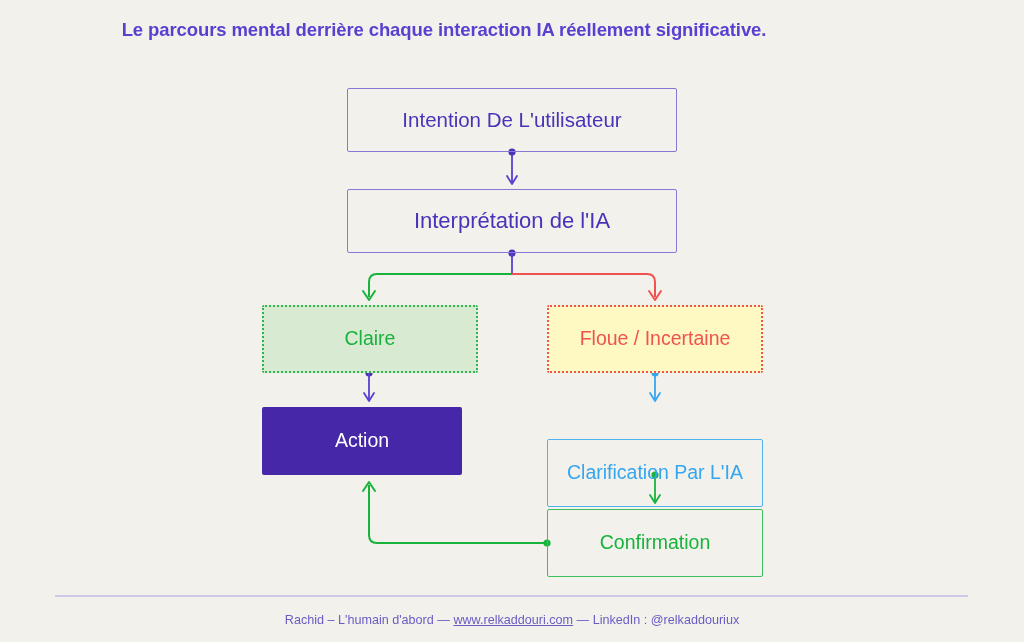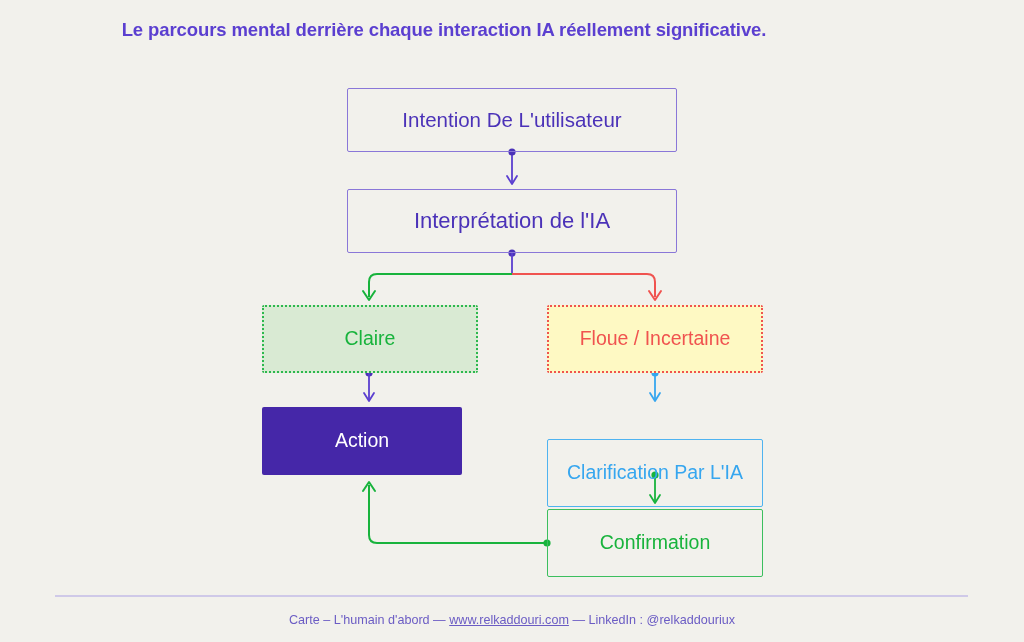--- a/index.html
+++ b/index.html
@@ -215,15 +215,15 @@
   <div class="node node-clarification">
     <span>Clarification Par L'IA</span>
   </div>
 
   <div class="node node-confirmation">
     <span>Confirmation</span>
   </div>
 
   <div class="divider"></div>
 
-  <div class="footer"><span>Carte – L'humain d'abord — </span><span class="link">www.relkaddouri.com</span><span> — LinkedIn : @relkaddouriux</span></div>
+  <div class="footer"><span>Rachid – L'humain d'abord — </span><span class="link">www.relkaddouri.com</span><span> — LinkedIn : @relkaddouriux</span></div>
 
 </div>
 
 </body></html>

